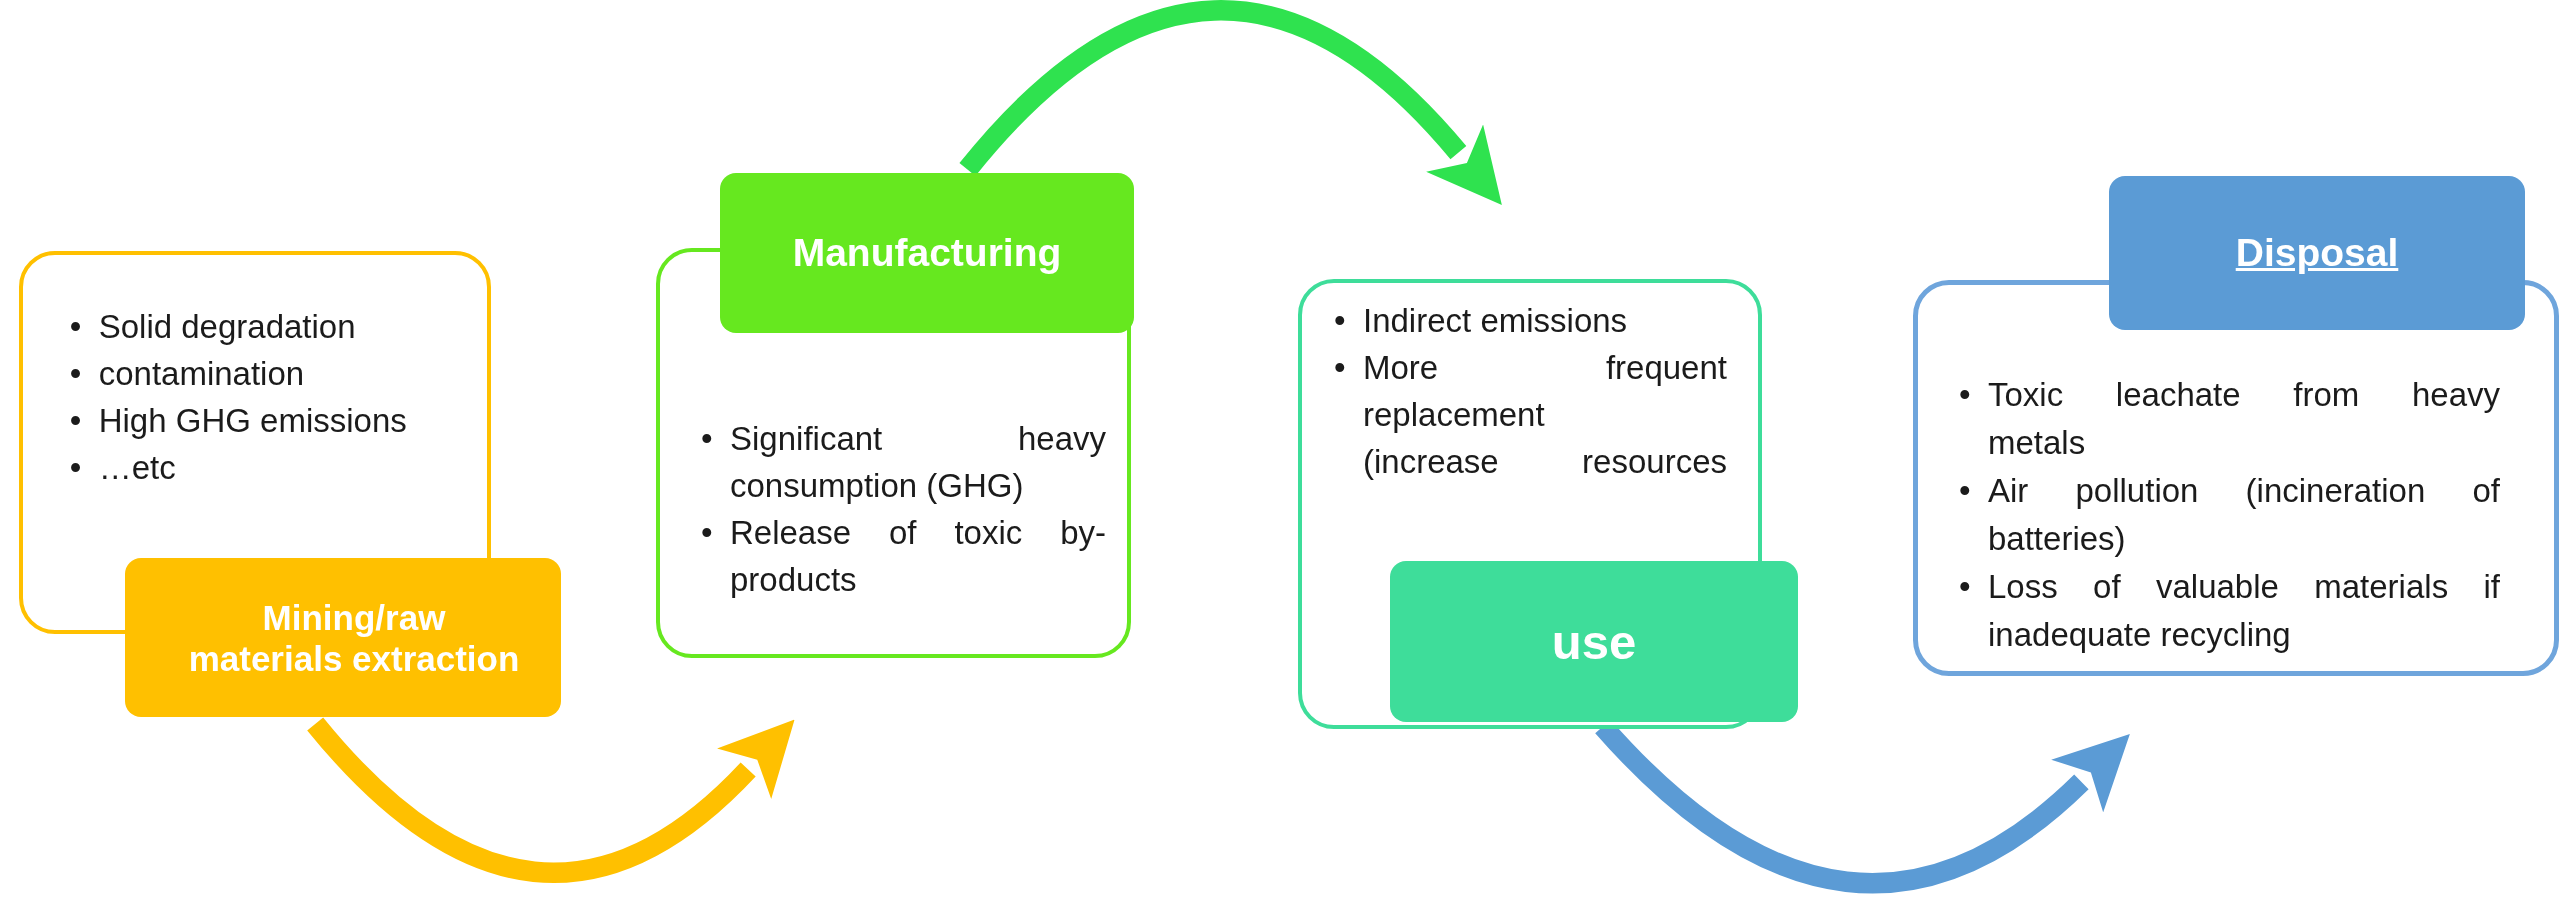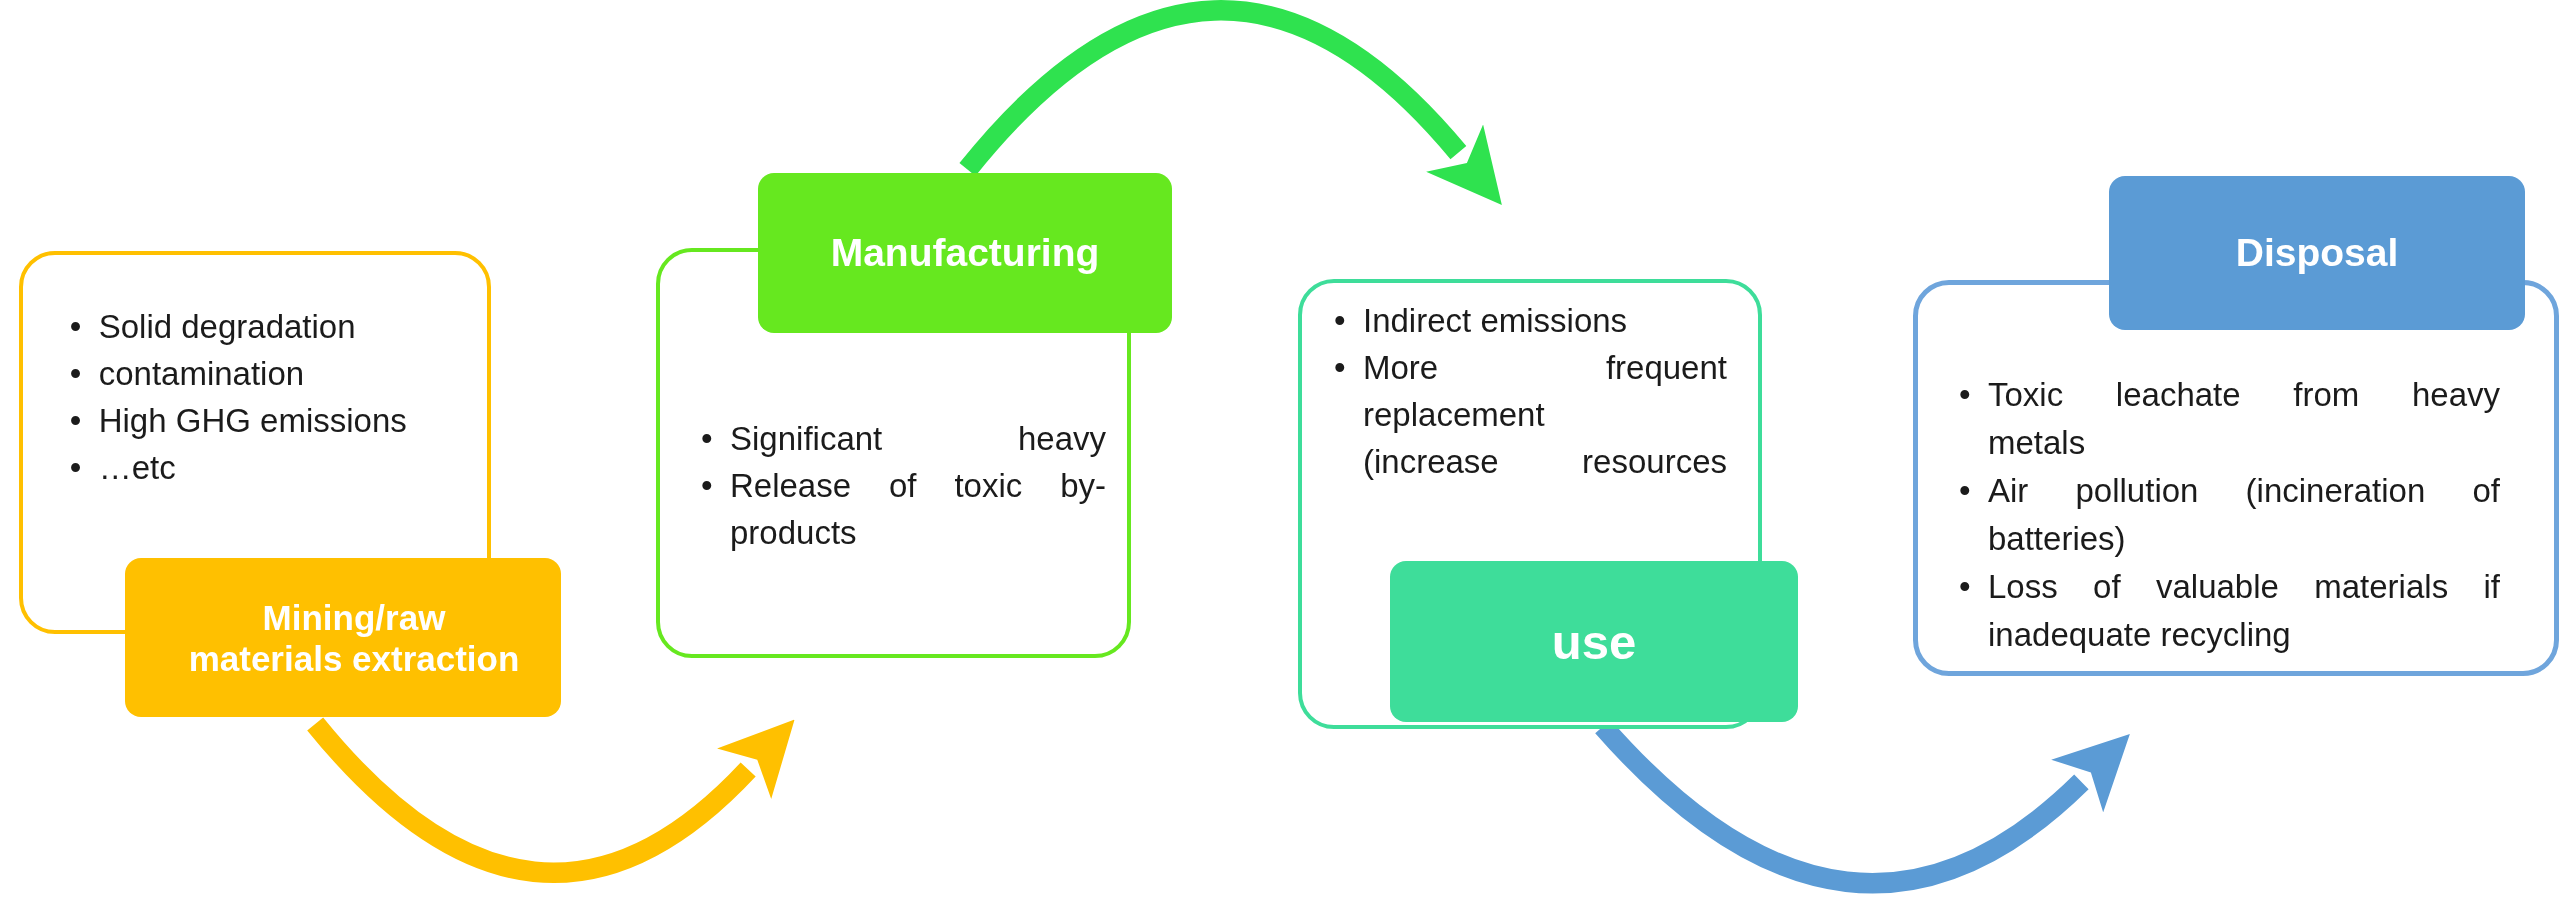--- a/index.html
+++ b/index.html
@@ -25,23 +25,23 @@
   .g4 .card{left:1913px;top:280px;width:646px;height:396px;border-color:var(--blue_light);border-width:5.6px;}
 
   .label{
     position:absolute;z-index:3;
     border-radius:16px;
     color:#ffffff;font-weight:bold;
     display:flex;flex-direction:column;align-items:center;justify-content:center;
     text-align:center;
   }
   .g1 .label{left:125px;top:558px;width:414px;height:159px;background:var(--gold);font-size:35px;line-height:41px;padding-left:22px;}
-  .g2 .label{left:758px;top:173px;width:414px;height:160px;background:var(--green);font-size:39px;line-height:44px;}
+  .g2 .label{left:720px;top:173px;width:414px;height:160px;background:var(--green);font-size:39px;line-height:44px;}
   .g3 .label{left:1390px;top:561px;width:408px;height:161px;background:var(--teal);font-size:49px;line-height:44px;}
-  .g4 .label{left:2109px;top:176px;width:416px;height:154px;background:var(--blue);font-size:39px;line-height:44px;}
+  .g4 .label{left:2109px;top:176px;width:416px;height:154px;background:var(--blue);font-size:39px;line-height:44px;text-decoration:underline;}
 
   .bullets{
     position:absolute;
     font-size:33px;line-height:47px;
     color:#1b1b1b;
   }
   .g1 .bullets{left:47px;top:48px;width:421px;}
   .g2 .bullets{left:41px;top:163px;width:405px;}
   .g3 .bullets{left:32px;top:13.7px;width:393px;}
   .g4 .bullets{left:41px;top:86px;width:541px;line-height:48px;}
@@ -112,20 +112,21 @@
       </div>
   </section>
 
   <section class="group g2">
     <div class="card">
       <div class="bullets">
           <div class="bullet">
             <span class="dot">•</span>
             <div class="lines">
               <div class="ln j">Significant heavy</div>
+              <div class="ln">consumption (GHG)</div>
             </div>
           </div>
           <div class="bullet">
             <span class="dot">•</span>
             <div class="lines">
               <div class="ln j">Release of toxic by-</div>
               <div class="ln">products</div>
             </div>
           </div>
         </div>

